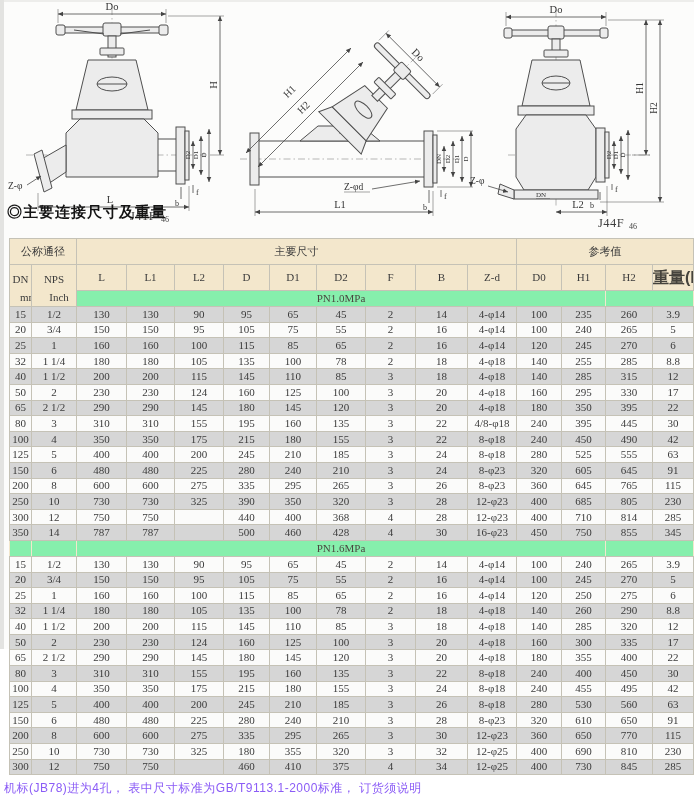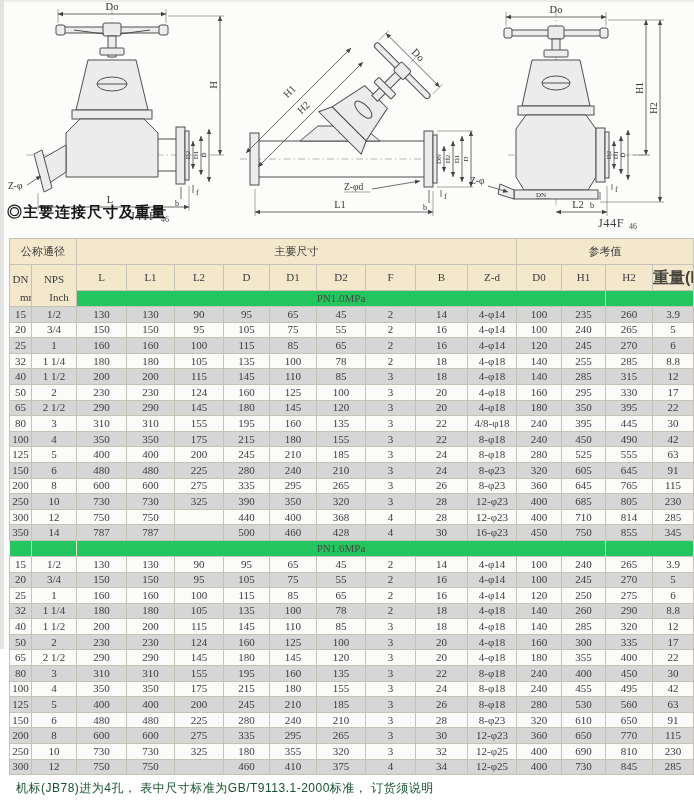--- a/index.html
+++ b/index.html
@@ -33,29 +33,29 @@
              padding:0;overflow:hidden;white-space:nowrap;
              font-size:11px;color:#3b3b3b;line-height:13px;}
   table.dims th{background:#f3e7cc;font-weight:normal;}
   th.grp{height:25px;font-family:"Liberation Sans",sans-serif;
          font-size:12px;font-weight:bold;color:#45433c;}
   th.colh{height:25px;font-size:11.5px;color:#42424c;}
   th.colh.cn{font-family:"Liberation Sans",sans-serif;font-size:16px;font-weight:bold;color:#45433c;}
   th.dual{font-size:11.5px;color:#42424c;vertical-align:top;}
   th.dual div:first-child{height:26px;line-height:28px;}
   th.dual div:last-child{height:15px;line-height:12px;padding-left:10px;}
-  tr.pn td{background:#22c55e;height:15px;font-size:11px;color:#4a4840;
+  tr.pn td{background:#86efac;height:15px;font-size:11px;color:#4a4840;
            border-left-color:#f3e7cc;border-right-color:#f3e7cc;}
   tr.datarow td{height:14.6px;}
   tr.even td{background:#d6d6d6;}
   tr.odd td{background:#fbfbfa;}
   
-  .footnote{position:absolute;left:16px;top:780px;
+  .footnote{position:absolute;left:4px;top:780px;
             font-family:"Liberation Sans",sans-serif;
-            font-size:12px;color:#14532d;letter-spacing:0.5px;}
+            font-size:12px;color:#8b5cf6;letter-spacing:0.5px;}
 </style>
 </head>
 <body>
 
 <div class="page">
 
   <svg class="drawings" width="694" height="234" viewBox="0 0 694 234">
     <defs>
       <marker id="ar" viewBox="0 0 10 10" refX="9" refY="5" markerWidth="7" markerHeight="7" orient="auto-start-reverse">
         <path d="M0,1 L9,5 L0,9 z" fill="#444"></path>

